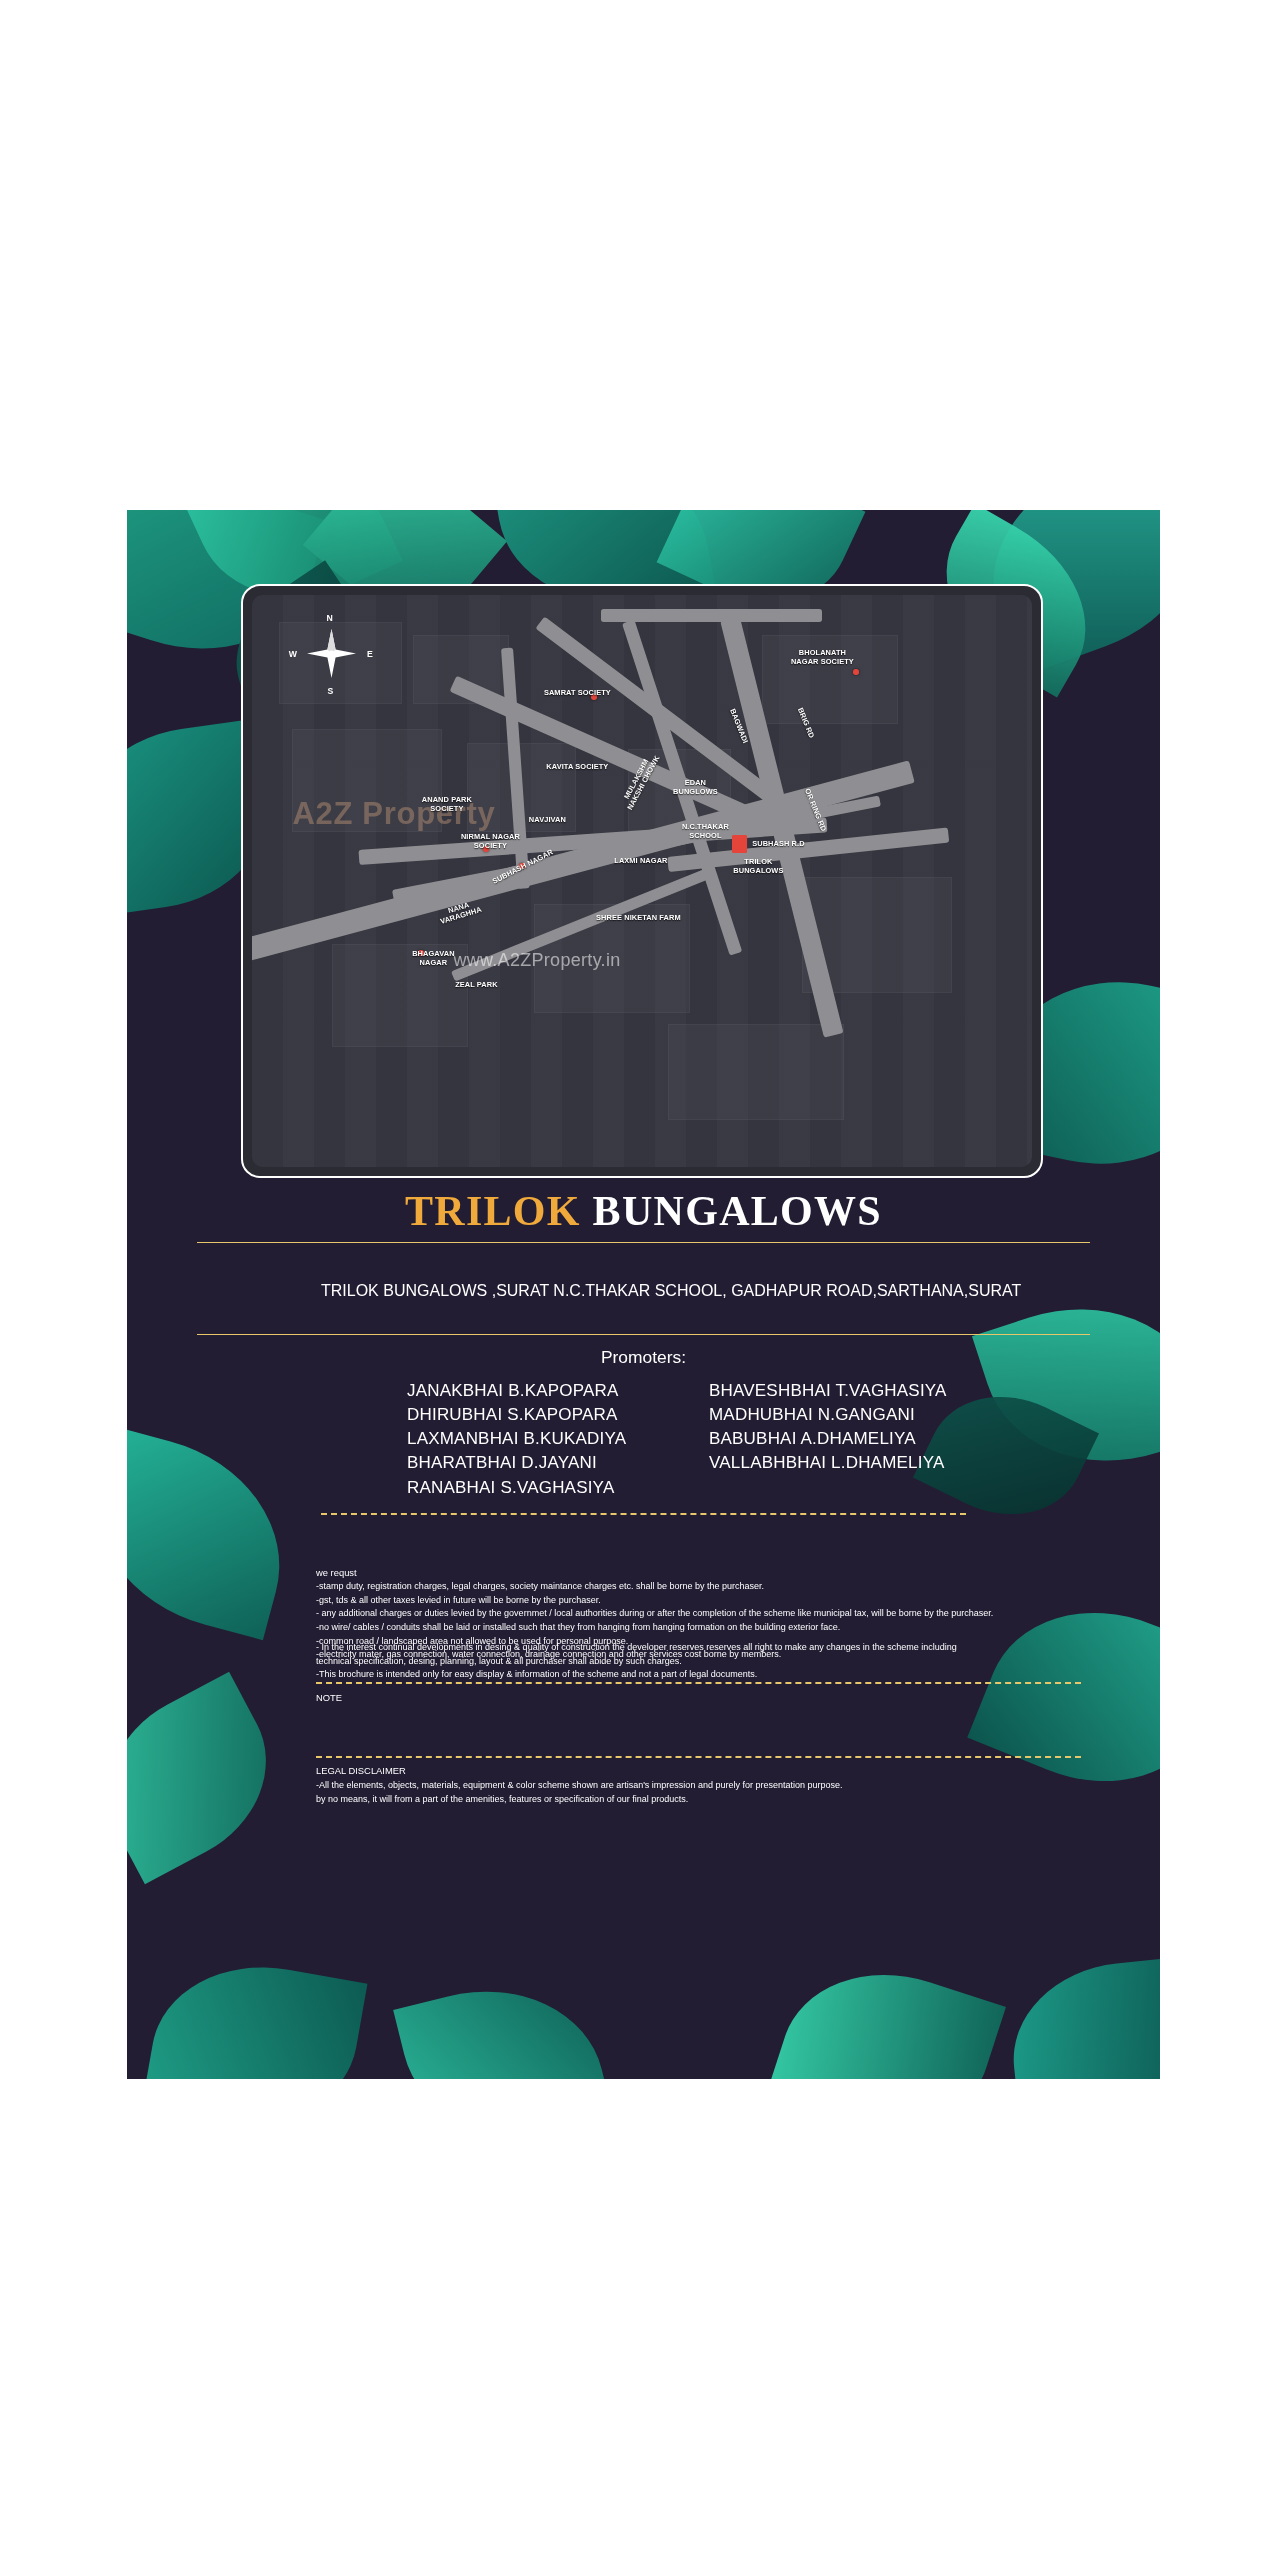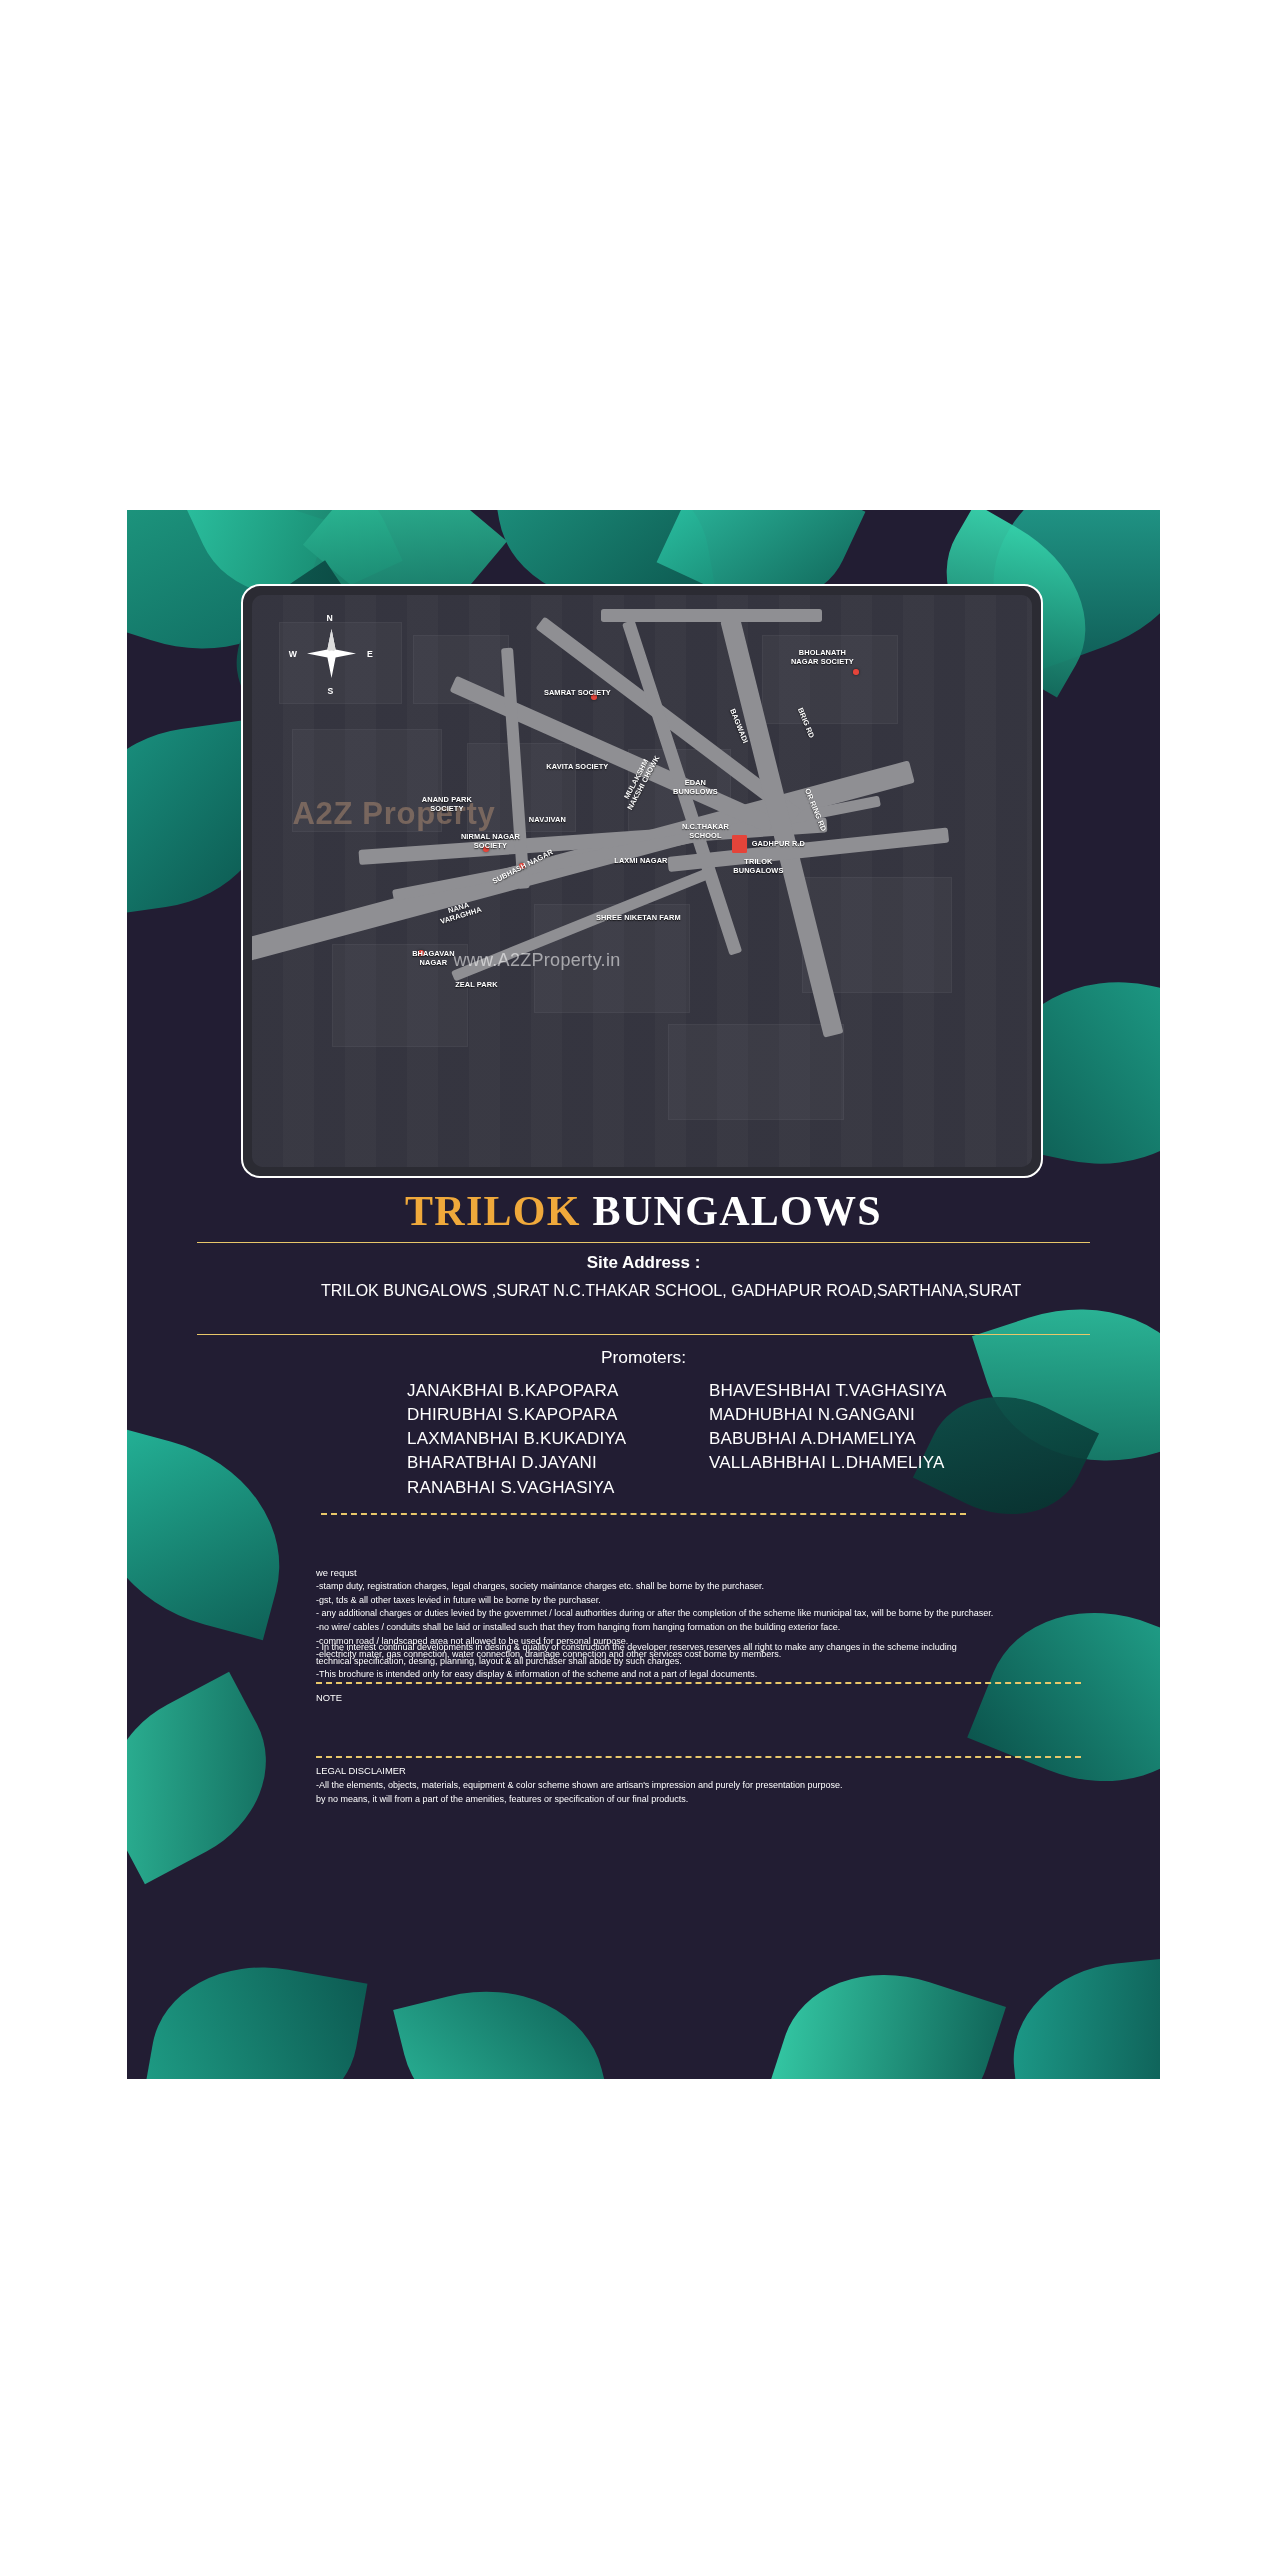--- a/index.html
+++ b/index.html
@@ -322,40 +322,39 @@
           <div class="map-label rot-n60" style="left: 355px; top: 178px; width: 67px;">MULAKSHM
 NAKSHI CHOWK</div>
           <div class="map-label" style="left: 161px; top: 201px; width: 67px;">ANAND PARK
 SOCIETY</div>
           <div class="map-label" style="left: 268px; top: 221px; width: 54px;">NAVJIVAN</div>
           <div class="map-label" style="left: 201px; top: 238px; width: 74px;">NIRMAL NAGAR
 SOCIETY</div>
           <div class="map-label" style="left: 423px; top: 228px; width: 60px;">N.C.THAKAR
 SCHOOL</div>
           <div class="map-label" style="left: 355px; top: 262px; width: 67px;">LAXMI NAGAR</div>
-          <div class="map-label" style="left: 486px; top: 245px; width: 80px;">GADHPUR R.D</div>
+          <div class="map-label" style="left: 486px; top: 245px; width: 80px;">SUBHASH R.D</div>
           <div class="map-label rot-70" style="left: 533px; top: 211px; width: 60px;">OR RING RD</div>
           <div class="map-label rot-n28" style="left: 231px; top: 268px; width: 80px;">SUBHASH NAGAR</div>
           <div class="map-label rot-n20" style="left: 171px; top: 309px; width: 74px;">NANA
 VARAGHHA</div>
           <div class="map-label" style="left: 339px; top: 319px; width: 94px;">SHREE NIKETAN FARM</div>
           <div class="map-label" style="left: 144px; top: 355px; width: 74px;">BHAGAVAN
 NAGAR</div>
           <div class="map-label" style="left: 194px; top: 386px; width: 60px;">ZEAL PARK</div>
         </div>
     </div>
 
     <div class="title-row">
       <span class="t1">TRILOK</span>
       <span class="t2">BUNGALOWS</span>
     </div>
 
     <div class="divider" style="top:732px"></div>
 
-    <div class="addr-title" style="top:743px">Site Address :</div>
     <div class="addr-lines" style="top:770px">TRILOK BUNGALOWS ,SURAT N.C.THAKAR SCHOOL, GADHAPUR ROAD,SARTHANA,SURAT</div>
 
     <div class="divider" style="top:824px"></div>
 
     <div class="promoters-title" style="top:837px">Promoters:</div>
 
     <div class="promo-col right" style="top:869px">
       <div>BHAVESHBHAI  T.VAGHASIYA</div>
       <div>MADHUBHAI  N.GANGANI</div>
       <div>BABUBHAI  A.DHAMELIYA</div>

